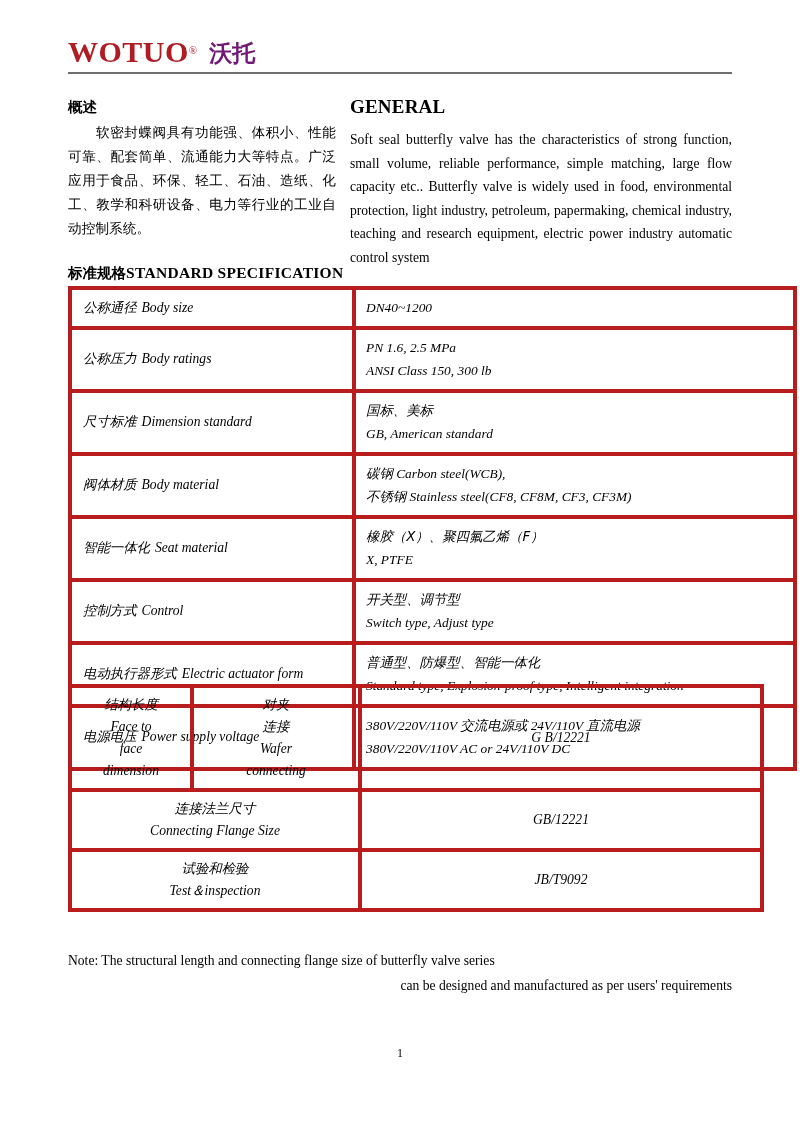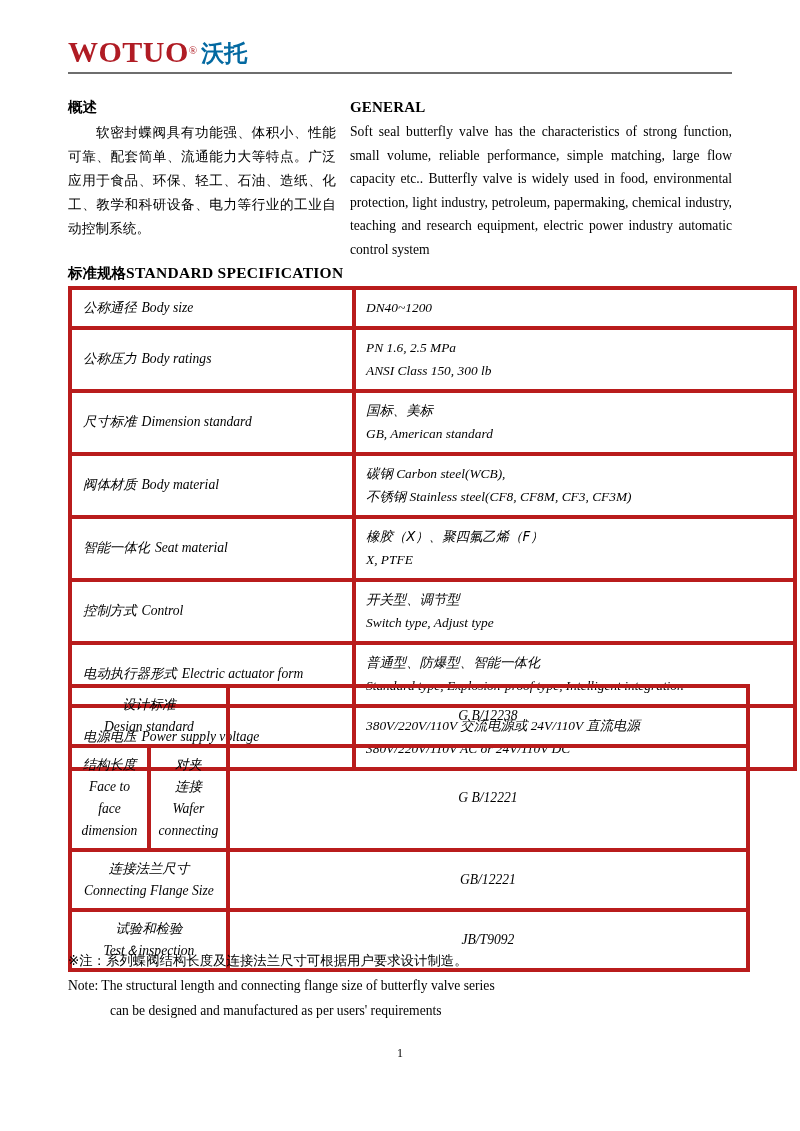--- a/index.html
+++ b/index.html
@@ -51,23 +51,23 @@
     vertical-align: super;
     position: relative;
     top: -11px;
     left: 0px;
     line-height: 11px;
   }
   .logo-cn {
     font-family: "DejaVu Sans", "Liberation Sans", sans-serif;
     font-weight: bold;
     font-size: 23px;
-    color: #0369a1;
+    color: #701a75;
     line-height: 26px;
-    margin-left: 4px;
+    margin-left: 12px;
     position: relative;
     top: -1px;
   }
   .header-rule {
     margin-top: 5px;
     width: 664px;
     height: 2px;
     background: #6e6e6e;
   }
 
@@ -91,23 +91,23 @@
     font-family: "DejaVu Sans", "Liberation Sans", sans-serif;
     font-weight: bold;
     font-size: 14.5px;
     line-height: 20px;
     margin-bottom: 3px;
     color: #000;
   }
   .sec-heading-en {
     font-family: "Liberation Serif", "DejaVu Serif", serif;
     font-weight: bold;
-    font-size: 15px;
+    font-size: 19px;
     line-height: 20px;
-    margin-bottom: 3px;
+    margin-bottom: 11px;
     letter-spacing: 0.2px;
   }
   .body-cn {
     font-family: "DejaVu Sans", "Liberation Sans", sans-serif;
     font-size: 13.6px;
     line-height: 24px;
     text-align: justify;
     text-indent: 28px;
     letter-spacing: 0.1px;
   }
@@ -228,20 +228,21 @@
     font-size: 13.4px;
     line-height: 25px;
   }
   .note-en {
     font-family: "Liberation Serif", "DejaVu Serif", serif;
     font-size: 13.6px;
     line-height: 25px;
   }
   .note-en.indent {
     padding-left: 42px;
+    text-align: right;
   }
 
   
   .page-number {
     position: absolute;
     left: 0;
     top: 1046px;
     width: 800px;
     text-align: center;
     font-family: "Liberation Serif", "DejaVu Serif", serif;
@@ -351,31 +352,20 @@
           <div class="cell-line"><span class="mix">380V/220V/110V 交流电源或 24V/110V 直流电源</span></div>
           <div class="cell-line"><span class="mix">380V/220V/110V AC or 24V/110V DC</span></div>
         </td>
       </tr>
     </tbody>
   </table>
 
   <table class="doc-table t2">
     <tbody>
       <tr>
-        <td class="c-left2" colspan="2">
-          <div class="stack">
-            <div class="cn">设计标准</div>
-            <div class="en">Design standard</div>
-          </div>
-        </td>
-        <td class="c-right">
-          <div class="code">G B/12238</div>
-        </td>
-      </tr>
-      <tr>
         <td class="c-left2">
           <div class="stack">
             <div class="cn">结构长度</div>
             <div class="en">Face to</div>
             <div class="en">face</div>
             <div class="en">dimension</div>
           </div>
         </td>
         <td class="c-mid">
           <div class="stack">
@@ -408,20 +398,19 @@
           </div>
         </td>
         <td class="c-right">
           <div class="code">JB/T9092</div>
         </td>
       </tr>
     </tbody>
   </table>
 
   <div class="note">
-    <div class="note-cn">※注：系列蝶阀结构长度及连接法兰尺寸可根据用户要求设计制造。</div>
     <div class="note-en">Note: The structural length and connecting flange size of butterfly valve series</div>
     <div class="note-en indent">can be designed and manufactured as per users' requirements</div>
   </div>
 
   <div class="page-number">1</div>
 
 </div>
 
 </body></html>

